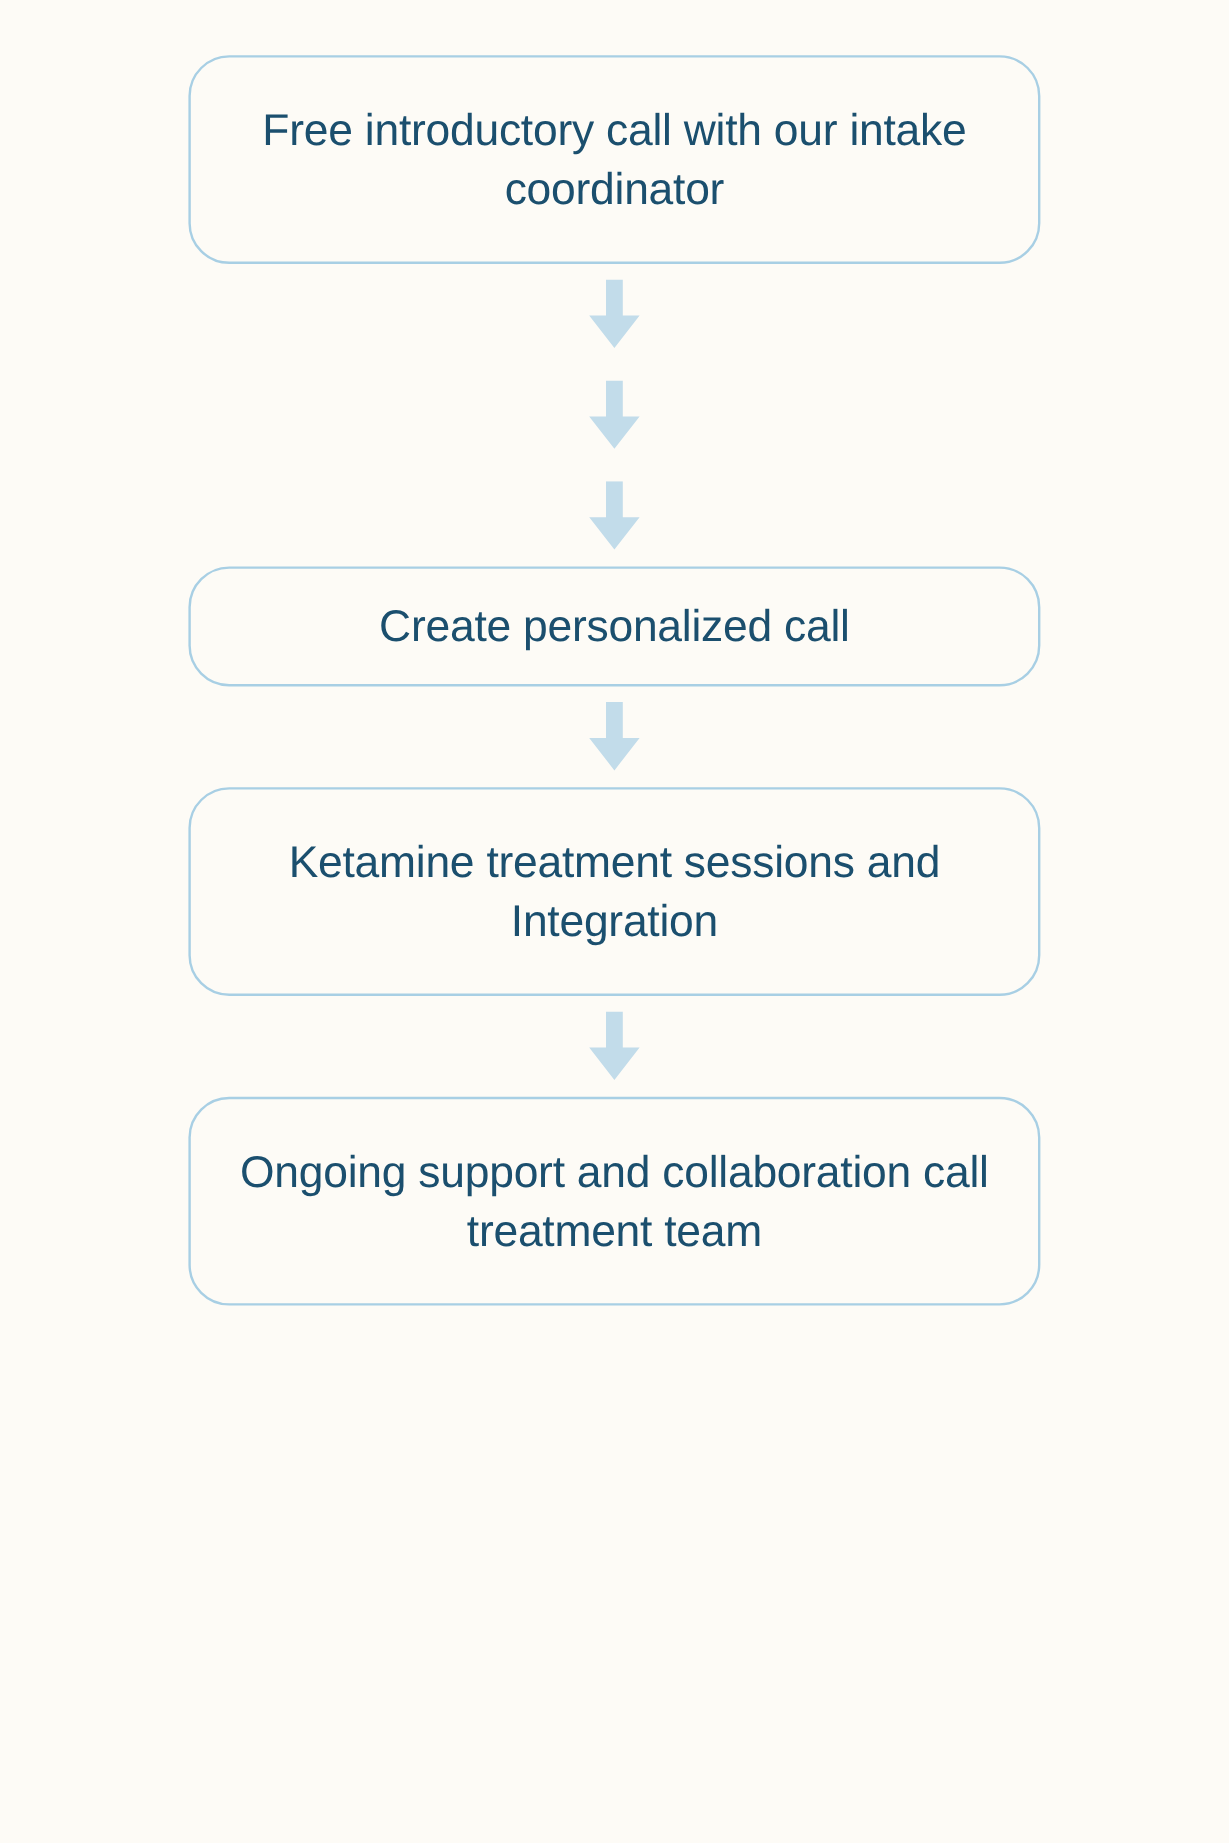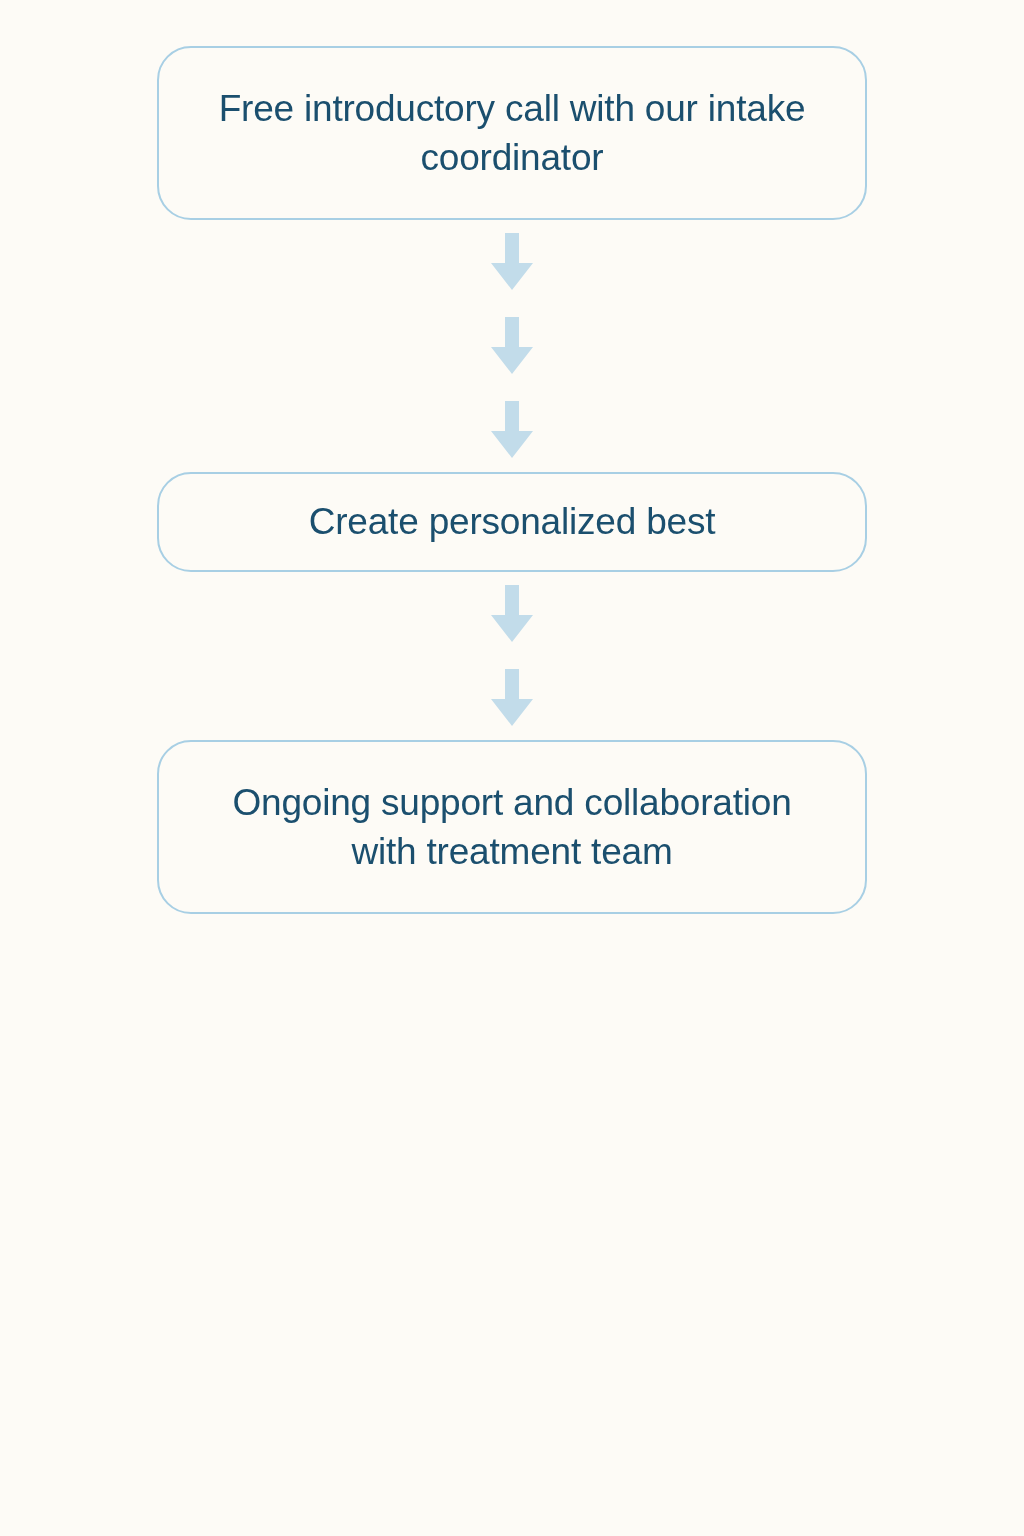--- a/index.html
+++ b/index.html
@@ -76,33 +76,36 @@
   </div>
 
 
   <div class="arrow-wrap">
     <svg class="arrow" width="46" height="58" viewBox="0 0 46 58">
       <path d="M16 0 H30 V30 H44 L23 57 L2 30 H16 Z" fill="#c2dcea"></path>
     </svg>
   </div>
 
   <div class="step-box one-line">
-    <div class="step-label">Create personalized best</div>
+    <div class="step-label">Create personalized call</div>
   </div>
 
   <div class="arrow-wrap">
     <svg class="arrow" width="46" height="58" viewBox="0 0 46 58">
       <path d="M16 0 H30 V30 H44 L23 57 L2 30 H16 Z" fill="#c2dcea"></path>
     </svg>
   </div>
 
+  <div class="step-box two-line">
+    <div class="step-label">Ketamine treatment sessions and Integration</div>
+  </div>
 
   <div class="arrow-wrap">
     <svg class="arrow" width="46" height="58" viewBox="0 0 46 58">
       <path d="M16 0 H30 V30 H44 L23 57 L2 30 H16 Z" fill="#c2dcea"></path>
     </svg>
   </div>
 
   <div class="step-box two-line">
-    <div class="step-label">Ongoing support and collaboration with treatment team</div>
+    <div class="step-label">Ongoing support and collaboration call treatment team</div>
   </div>
 
 </div>
 
 </body></html>

